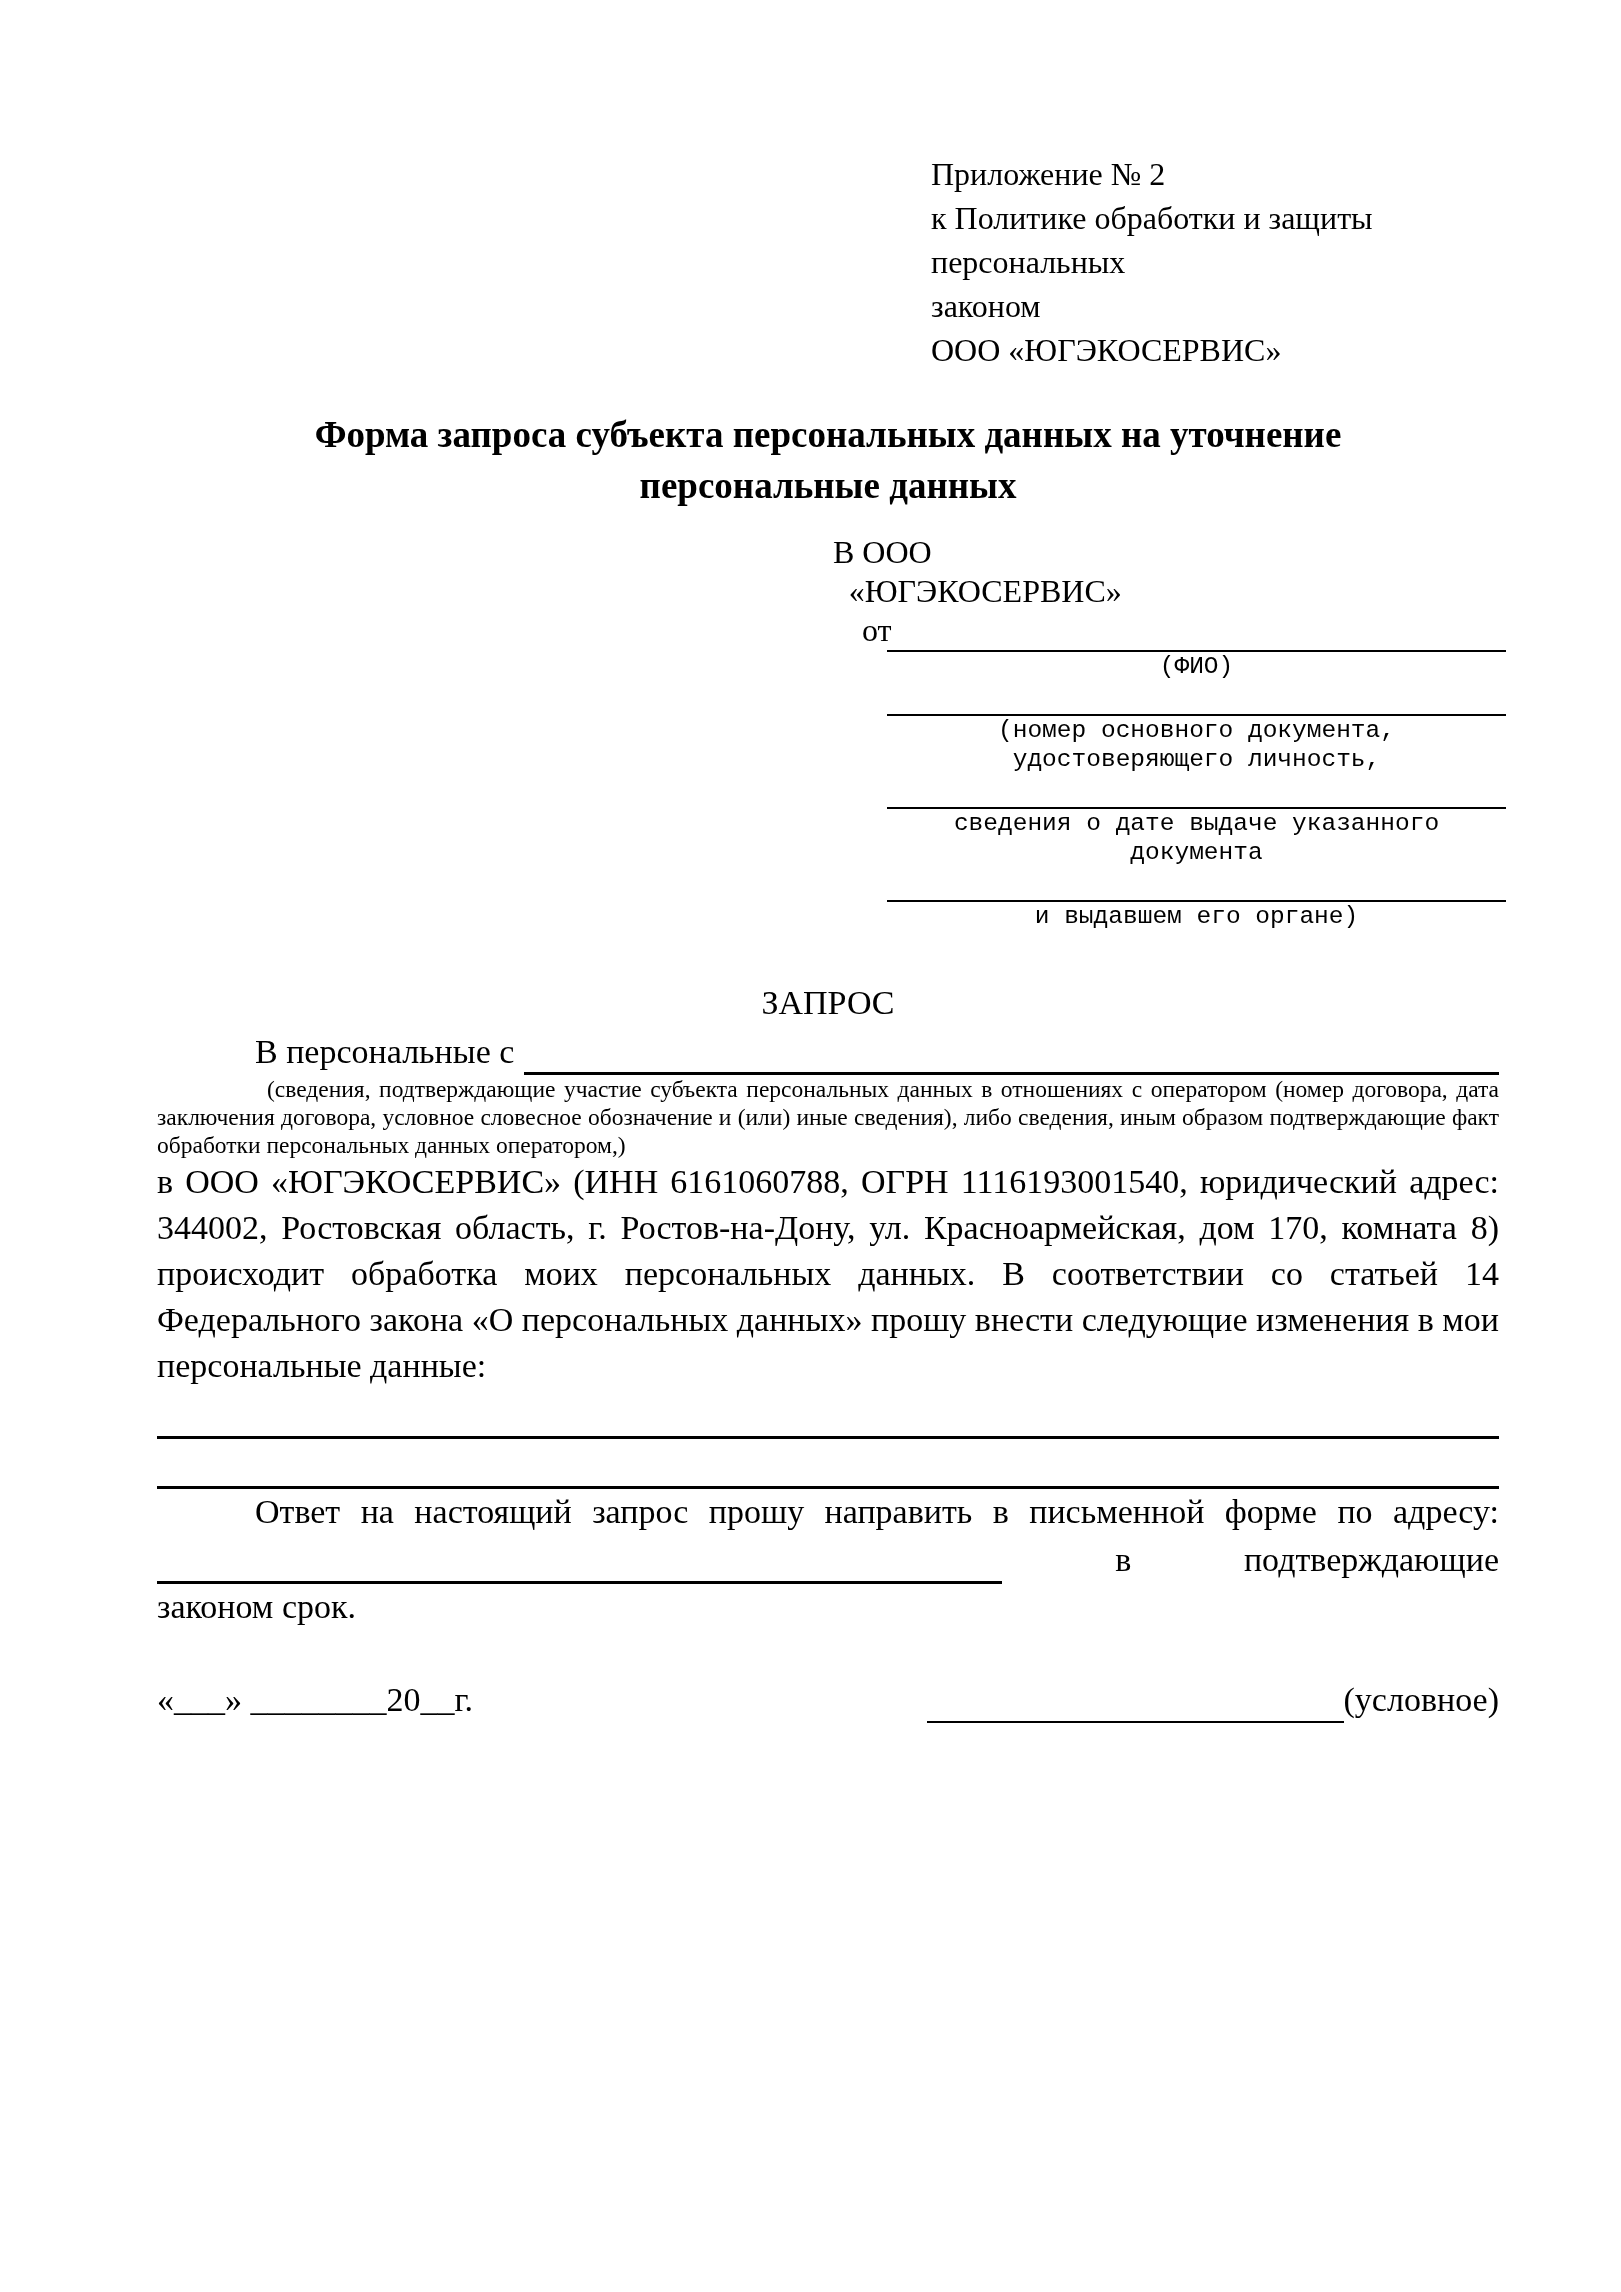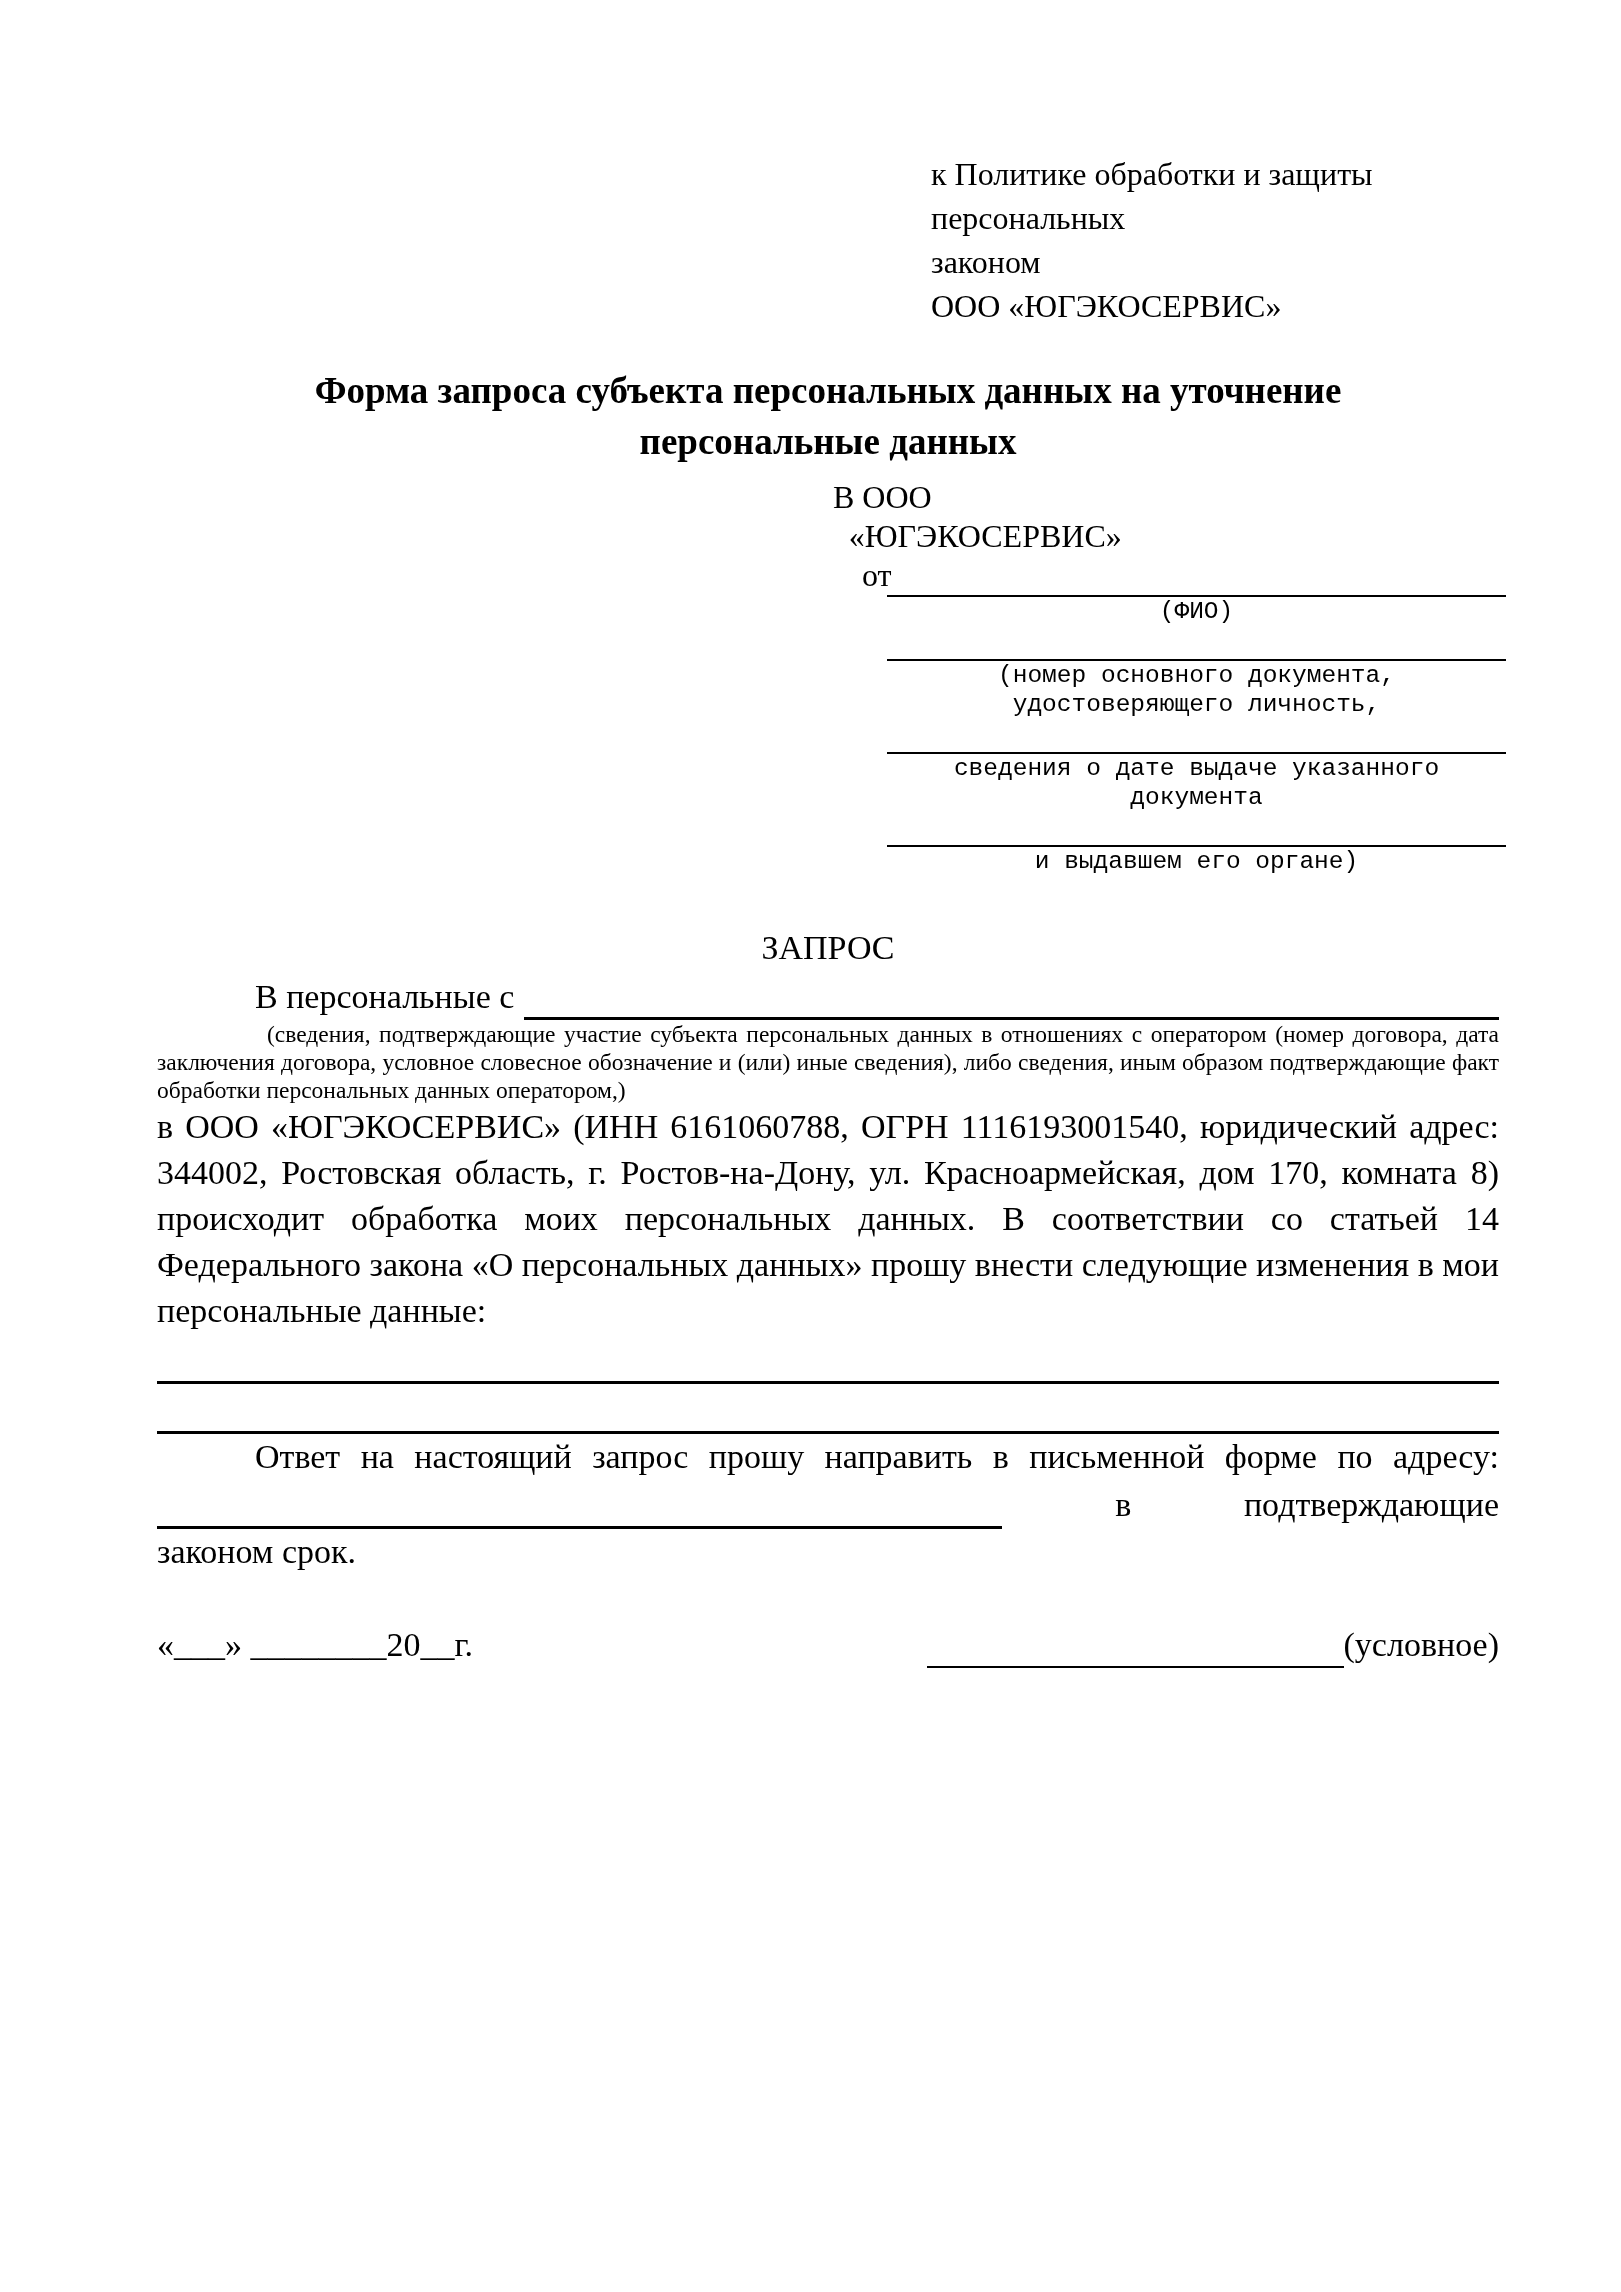--- a/index.html
+++ b/index.html
@@ -26,21 +26,21 @@
   
   .title {
     margin-top: 37px;
     text-align: center;
     font-size: 37px;
     font-weight: bold;
     line-height: 51px;
   }
   
   .to-block {
-    margin-top: 11px;
+    margin-top: 22px;
     margin-left: 676px;
     width: 676px;
     font-size: 32px;
     line-height: 39px;
   }
   .to-line-2 { padding-left: 15.7px; }
   .to-line-3 { padding-left: 29px; }
   .fill-group { margin-left: 54px; width: 619px; }
   .fill-line {
     border-bottom: 2.9px solid #000;
@@ -135,20 +135,21 @@
   }
   .sign-caption { white-space: nowrap; }
 </style>
 </head>
 <body>
 
 <div class="page">
   <div class="content">
 
     <div class="header-block">
+      <div>Приложение № 2</div>
       <div>к Политике обработки и защиты персональных</div>
       <div>законом</div>
       <div>ООО «ЮГЭКОСЕРВИС»</div>
     </div>
 
     <div class="title">
       <span>Форма запроса субъекта персональных данных на уточнение</span><br>
       <span>персональные данных</span>
     </div>
 

